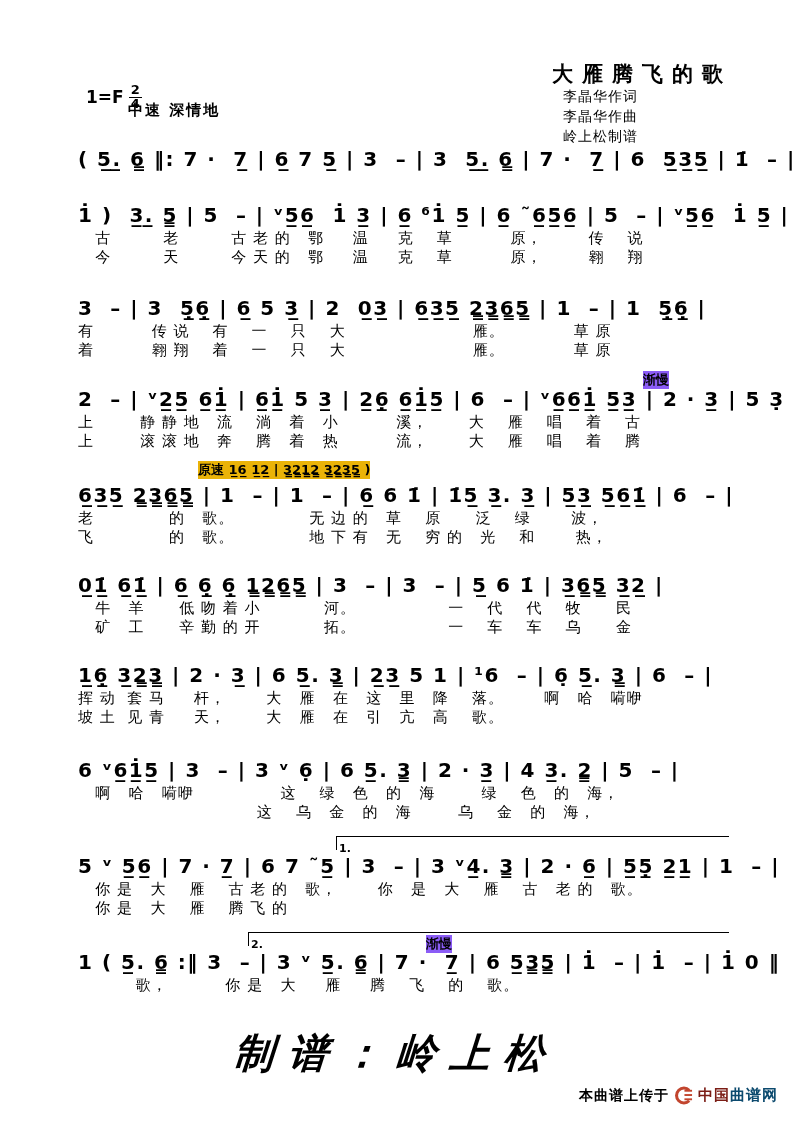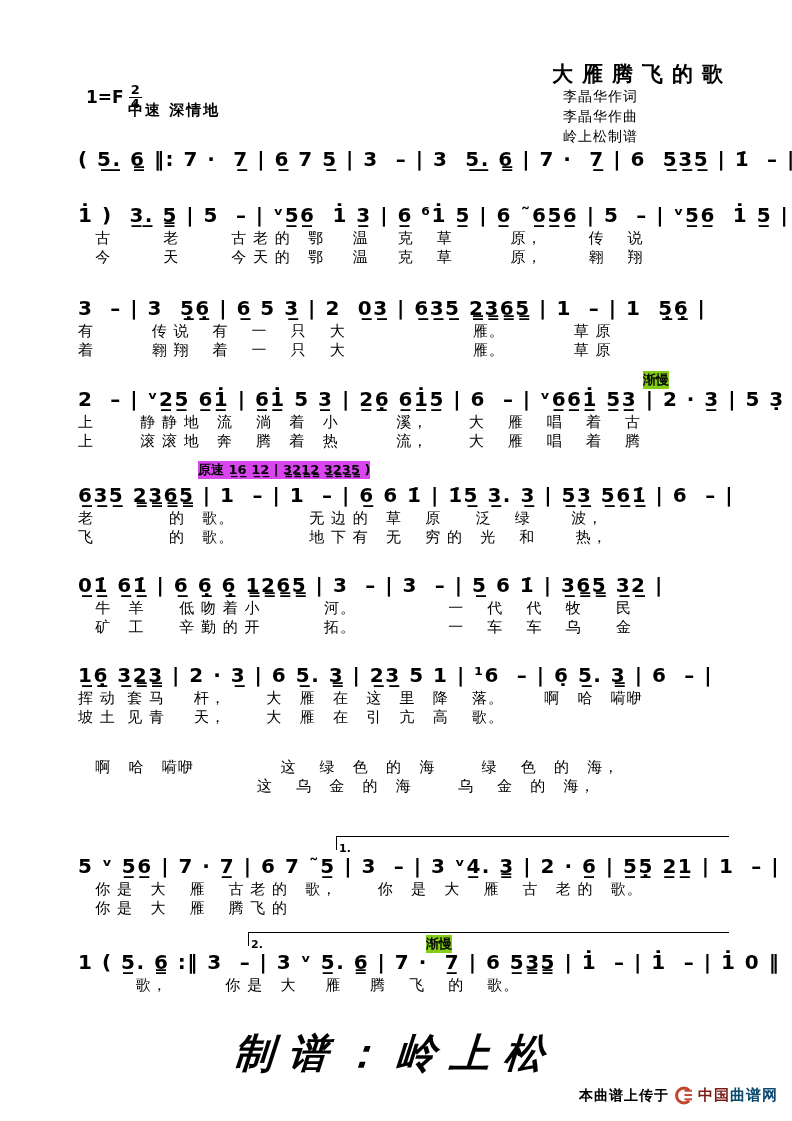--- a/index.html
+++ b/index.html
@@ -9,22 +9,22 @@
   #key-sig{position:absolute;left:86px;top:84px;font-weight:700;font-size:17px;display:flex;align-items:center;gap:5px;}
   .frac{display:inline-flex;flex-direction:column;align-items:center;font-size:13px;line-height:12px;font-weight:700;}
   .frac .num{border-bottom:1.6px solid #000;padding:0 2px 1px;}
   #title{position:absolute;left:0;right:60px;top:60px;text-align:right;font-size:21px;font-weight:700;letter-spacing:9px;}
   #credits{position:absolute;left:563px;top:86px;font-size:14px;line-height:20px;letter-spacing:1px;}
   #tempo{position:absolute;left:128px;top:101px;font-size:15px;font-weight:700;letter-spacing:2px;}
   
   .sys{position:absolute;left:78px;width:652px;}
   .notes{font-size:20px;font-weight:700;letter-spacing:1.5px;white-space:pre;line-height:26px;}
   .lyric{font-size:15px;white-space:pre;line-height:18px;margin-top:1px;letter-spacing:1px;}
-  .annot{position:absolute;font-size:13px;font-weight:700;white-space:pre;background:#84cc16;}
-  .insert{position:absolute;font-size:13px;font-weight:700;white-space:pre;background:#d946ef;}
+  .annot{position:absolute;font-size:13px;font-weight:700;white-space:pre;background:#8b5cf6;}
+  .insert{position:absolute;font-size:13px;font-weight:700;white-space:pre;background:#eab308;}
   .volta{position:absolute;height:13px;border-top:1.6px solid #000;border-left:1.6px solid #000;}
   .volta .vlabel{font-size:11px;font-weight:700;padding-left:2px;display:inline-block;line-height:11px;}
   
   #colophon{position:absolute;left:0;right:0;top:1026px;text-align:center;
             font-family:"DejaVu Serif",serif;font-style:italic;font-weight:700;
             font-size:40px;letter-spacing:14px;transform:skewX(-4deg);}
   #footer{position:absolute;right:14px;top:1086px;display:flex;align-items:center;gap:5px;}
   #footer .uptext{font-size:14px;font-weight:700;letter-spacing:1px;}
   #footer .site{font-size:15px;font-weight:700;letter-spacing:1px;}
   #footer .site .cn1{color:#7b1d15;}
@@ -89,20 +89,21 @@
     <div class="lyric">   矿   工      辛 勤 的 开           拓。                一    车    车    乌      金</div>
   </div>
 
   <div class="sys" style="top:662px">
     <div class="notes">1̲6̲̣ 3̲2̳3̳ | 2 · 3̲ | 6 5̲. 3̳ | 2̲3̲ 5 1 | ¹6  – | 6̣ 5̲. 3̳ | 6  – |</div>
     <div class="lyric">挥 动  套 马     杆，       大   雁   在   这   里   降    落。       啊   哈   嗬咿</div>
     <div class="lyric">坡 土  见 青     天，       大   雁   在   引   亢   高    歌。</div>
   </div>
 
   <div class="sys" style="top:757px">
+    <div class="notes">6 ᵛ6̲1̲̇5̲ | 3  – | 3 ᵛ 6̣ | 6 5̲. 3̳ | 2 · 3̲ | 4 3̲. 2̳ | 5  – |</div>
     <div class="lyric">   啊   哈   嗬咿               这    绿   色   的   海        绿    色   的   海，</div>
     <div class="lyric">                               这    乌   金   的   海        乌    金   的   海，</div>
   </div>
 
   <div class="sys" style="top:853px">
     <div class="volta" style="left:258px;width:392px;top:-17px">
       <span class="vlabel">1.</span>
     </div>
     <div class="notes">5 ᵛ 5̲6̲ | 7 · 7̲ | 6 7 ˜5̲ | 3  – | 3 ᵛ4̲. 3̳ | 2 · 6̲ | 5̲5̲̣ 2̲1̲ | 1  – |</div>
     <div class="lyric">   你 是   大    雁    古 老 的   歌，       你   是   大    雁    古   老 的   歌。</div>

